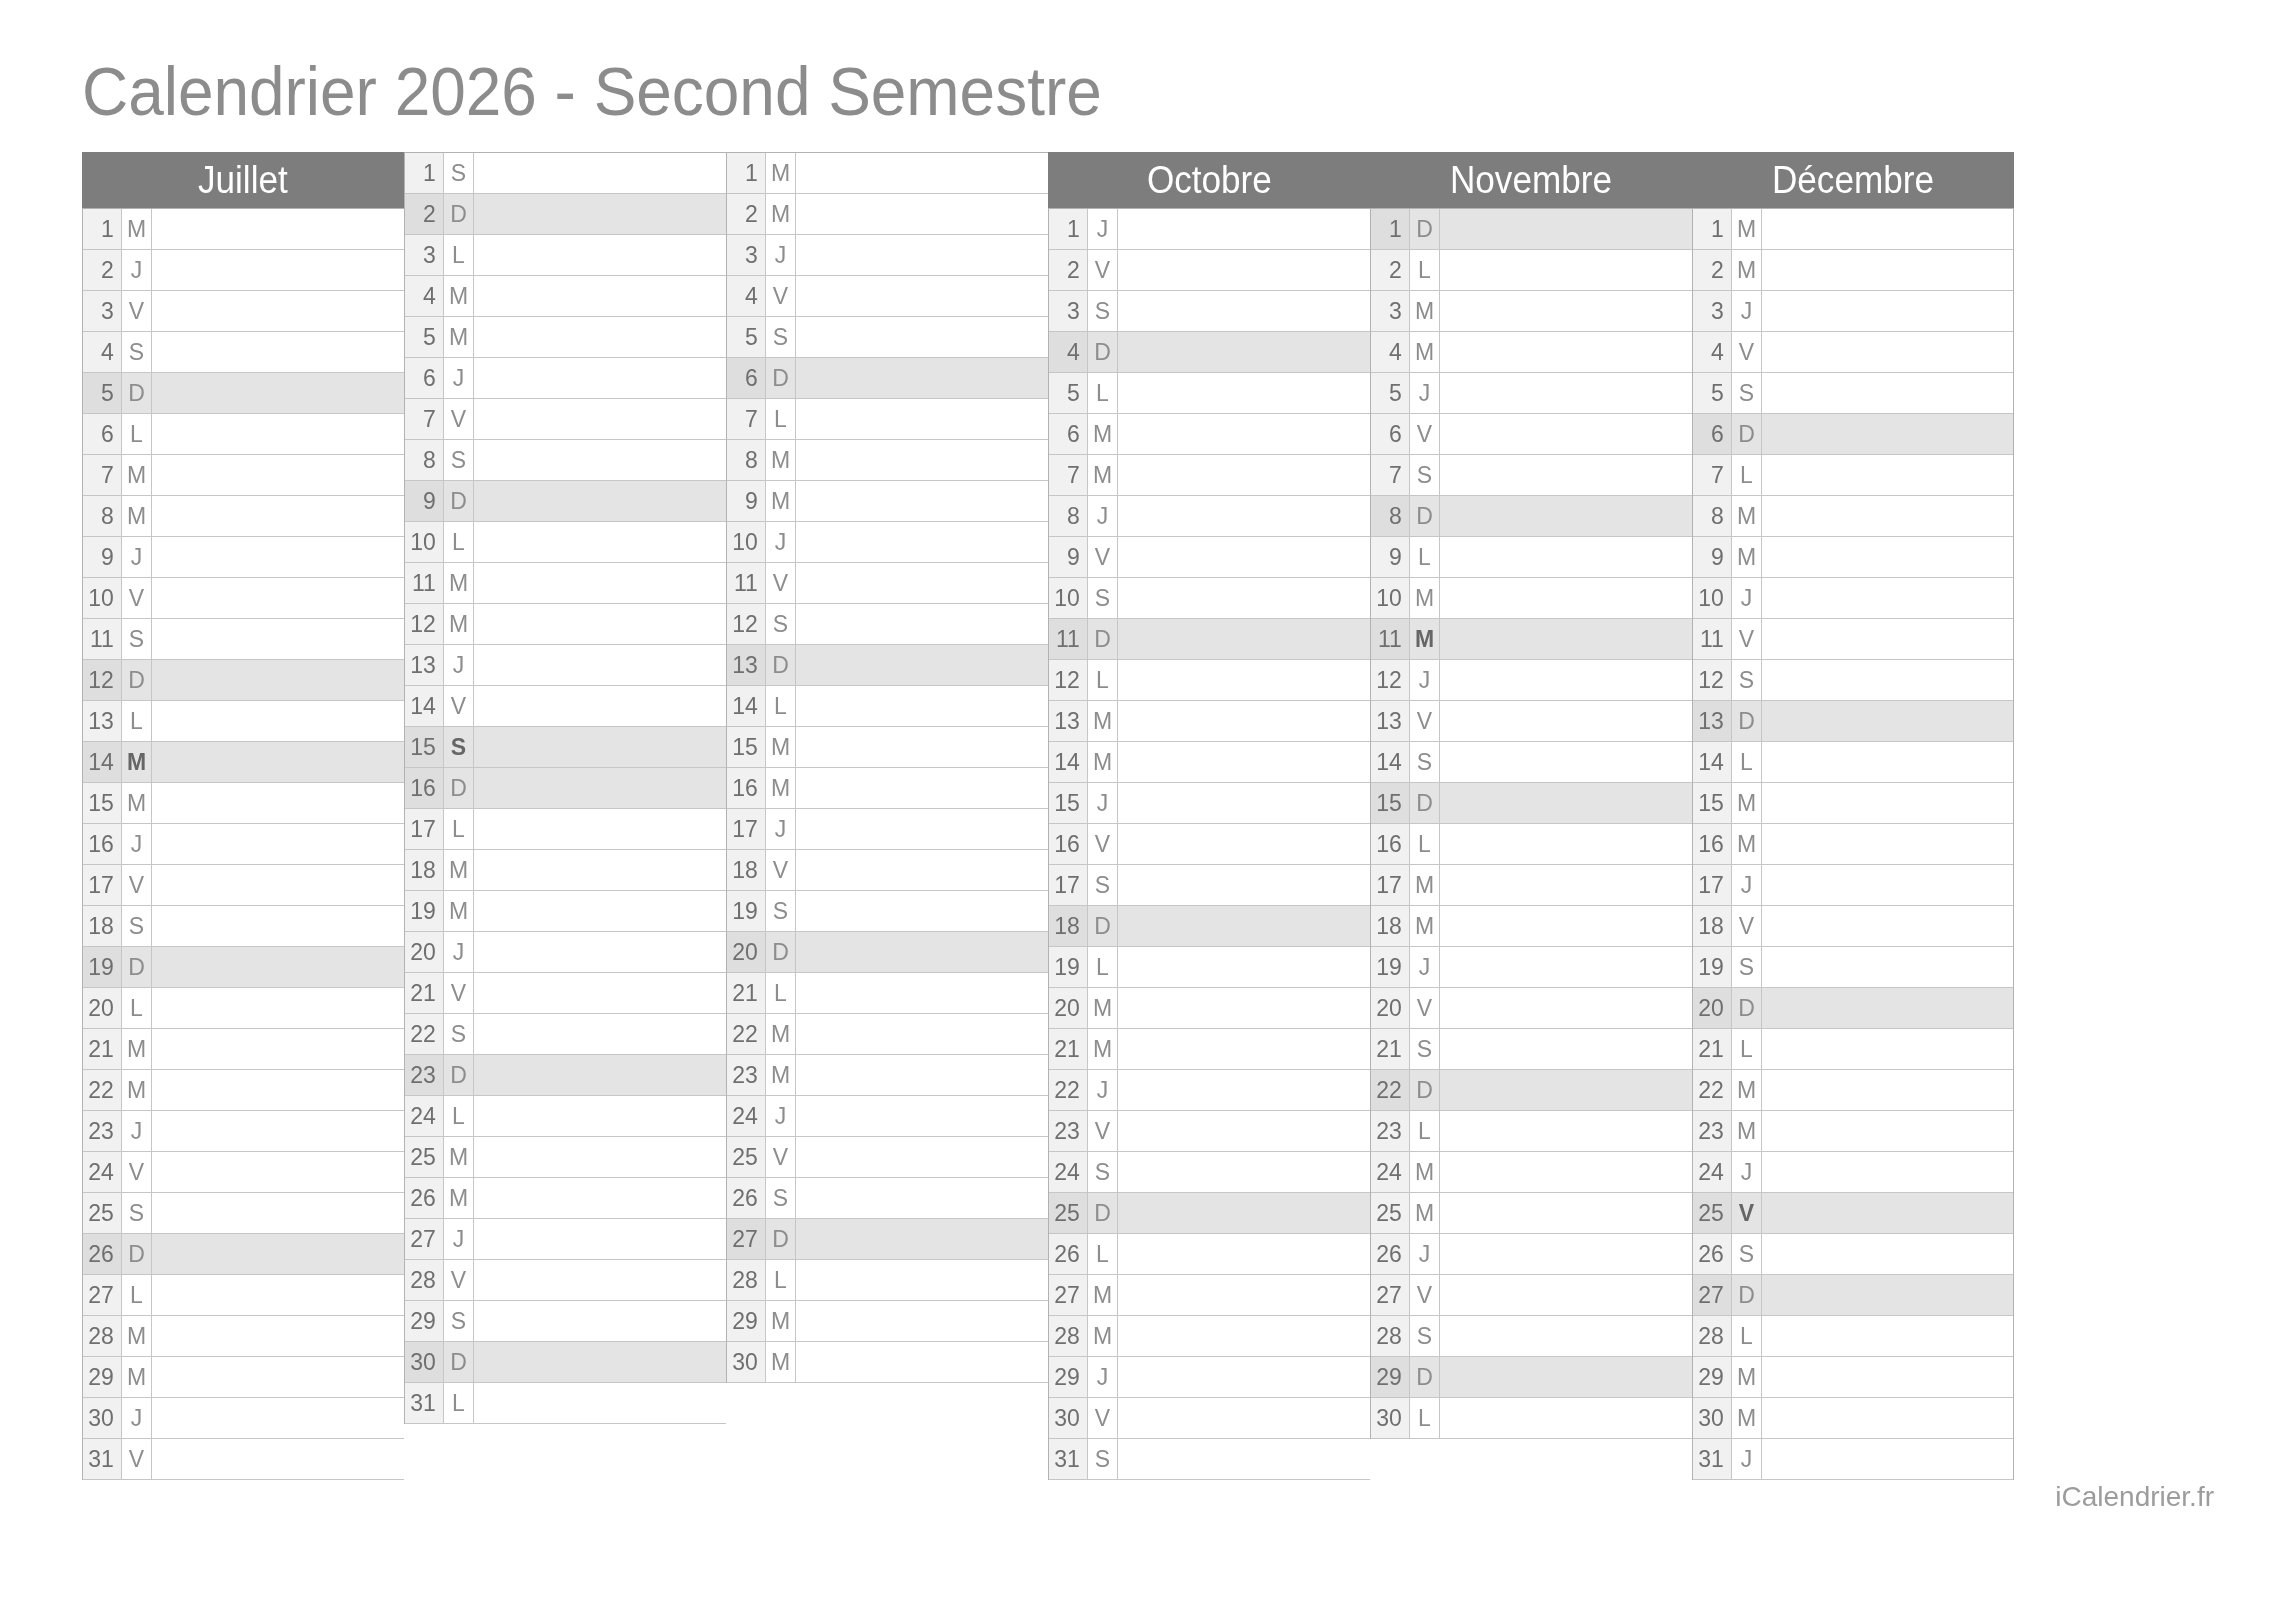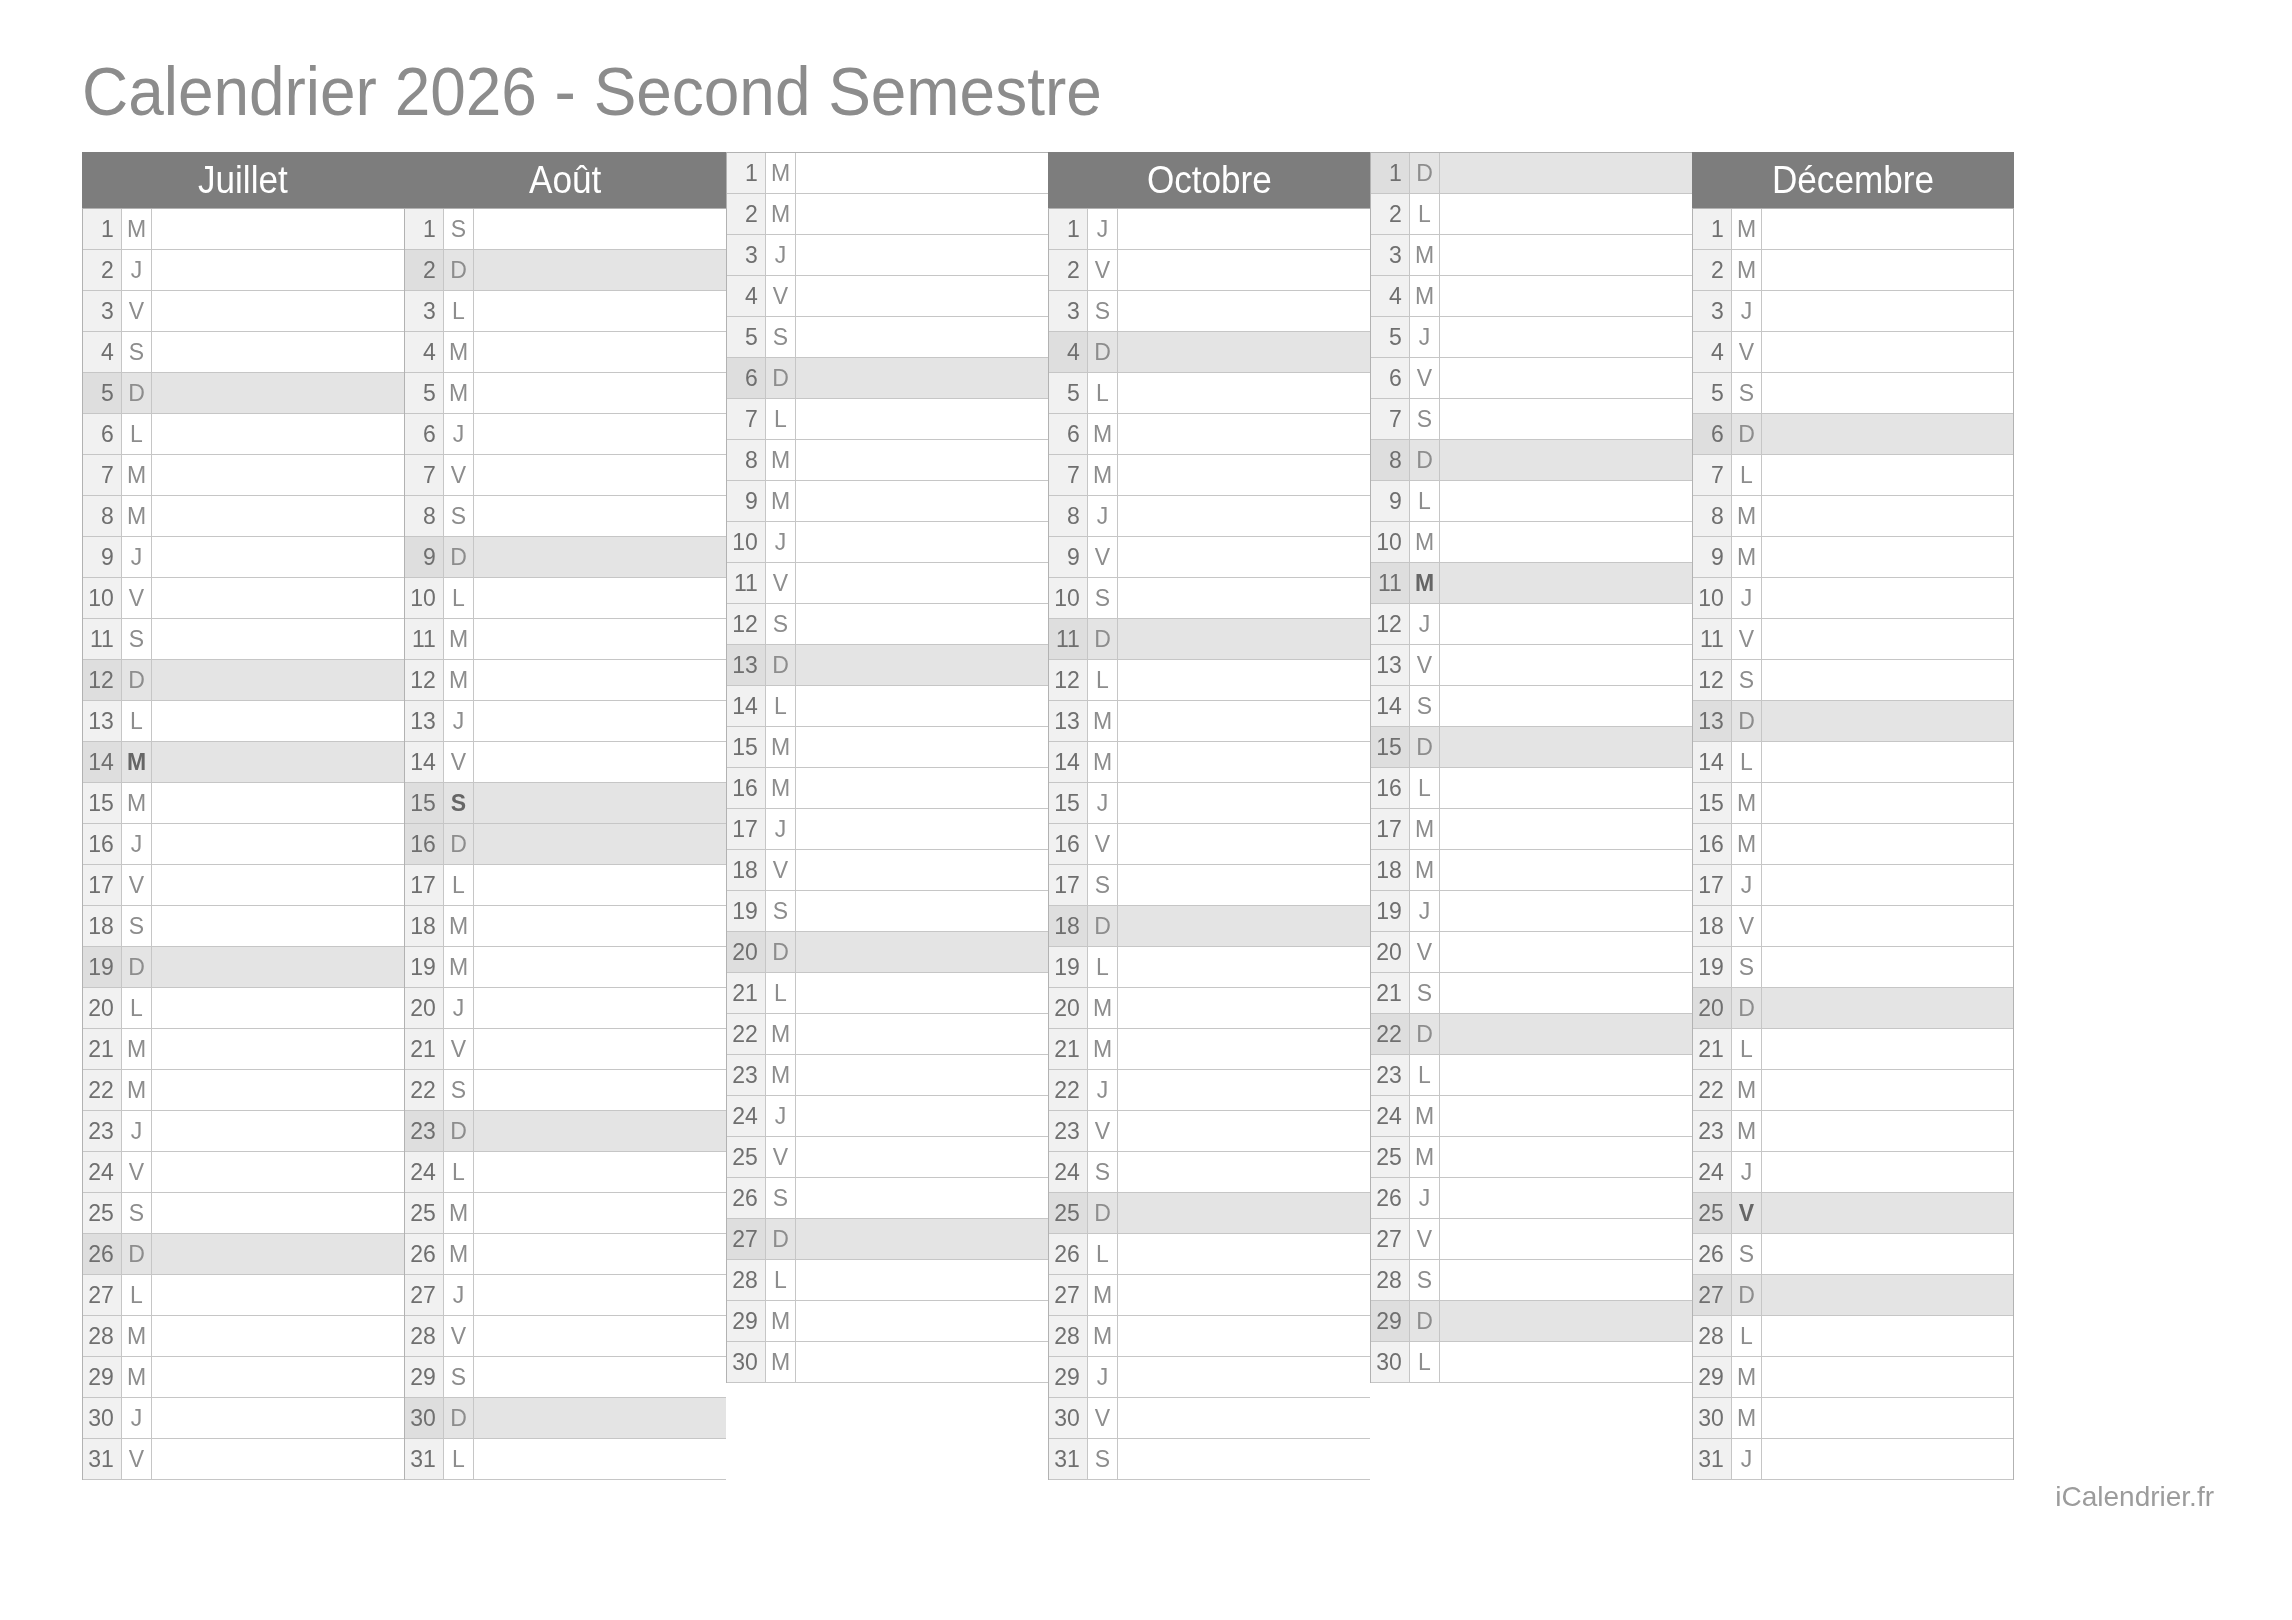--- a/index.html
+++ b/index.html
@@ -282,23 +282,20 @@
           <div class="notes"></div>
         </div>
         <div class="row">
           <div class="num">31</div>
           <div class="wd">V</div>
           <div class="notes"></div>
         </div>
       </div>
     </div>
     <div class="month">
-      <div class="mhead">
-        <span class="mname">Août</span>
-      </div>
       <div class="rows">
         <div class="row">
           <div class="num">1</div>
           <div class="wd">S</div>
           <div class="notes"></div>
         </div>
         <div class="row sh">
           <div class="num">2</div>
           <div class="wd">D</div>
           <div class="notes"></div>
@@ -760,20 +757,23 @@
           <div class="notes"></div>
         </div>
         <div class="row">
           <div class="num">31</div>
           <div class="wd">S</div>
           <div class="notes"></div>
         </div>
       </div>
     </div>
     <div class="month">
+      <div class="mhead">
+        <span class="mname">Novembre</span>
+      </div>
       <div class="rows">
         <div class="row sh">
           <div class="num">1</div>
           <div class="wd">D</div>
           <div class="notes"></div>
         </div>
         <div class="row">
           <div class="num">2</div>
           <div class="wd">L</div>
           <div class="notes"></div>

